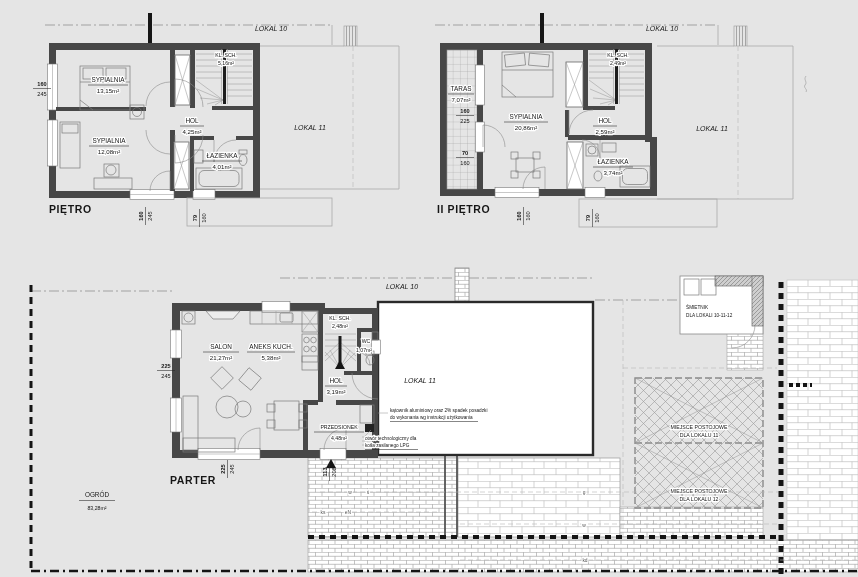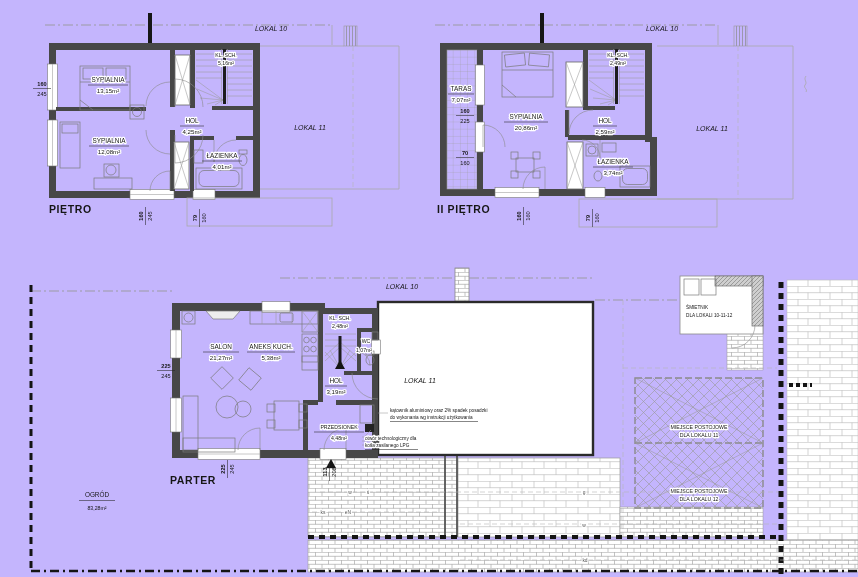--- a/index.html
+++ b/index.html
@@ -1,16 +1,16 @@
 <!DOCTYPE html>
 <html><head>
 <meta charset="utf-8">
 <style>
   html,body{margin:0;padding:0;background:#fff;}
-  .sheet{position:relative;width:858px;height:577px;background:#c4b5fd;overflow:hidden;
+  .sheet{position:relative;width:858px;height:577px;background:#e5e5e5;overflow:hidden;
          font-family:"Liberation Sans",sans-serif;}
   svg text{fill:#161616;font-family:"Liberation Sans",sans-serif;}
   .wall{fill:#474747;}
   .pw{fill:#474747;}
   .f{fill:none;stroke:#7a7a7a;stroke-width:0.7;}
   .fl{fill:none;stroke:#9a9a9a;stroke-width:0.55;}
   .thin{fill:none;stroke:#aaa;stroke-width:0.8;}
   .dd{fill:none;stroke:#999;stroke-width:0.9;stroke-dasharray:10 3 2 3;}
   .gd{fill:none;stroke:#b5b5b5;stroke-width:0.6;stroke-dasharray:5 3;}
   .fence{fill:none;stroke:#141414;}

